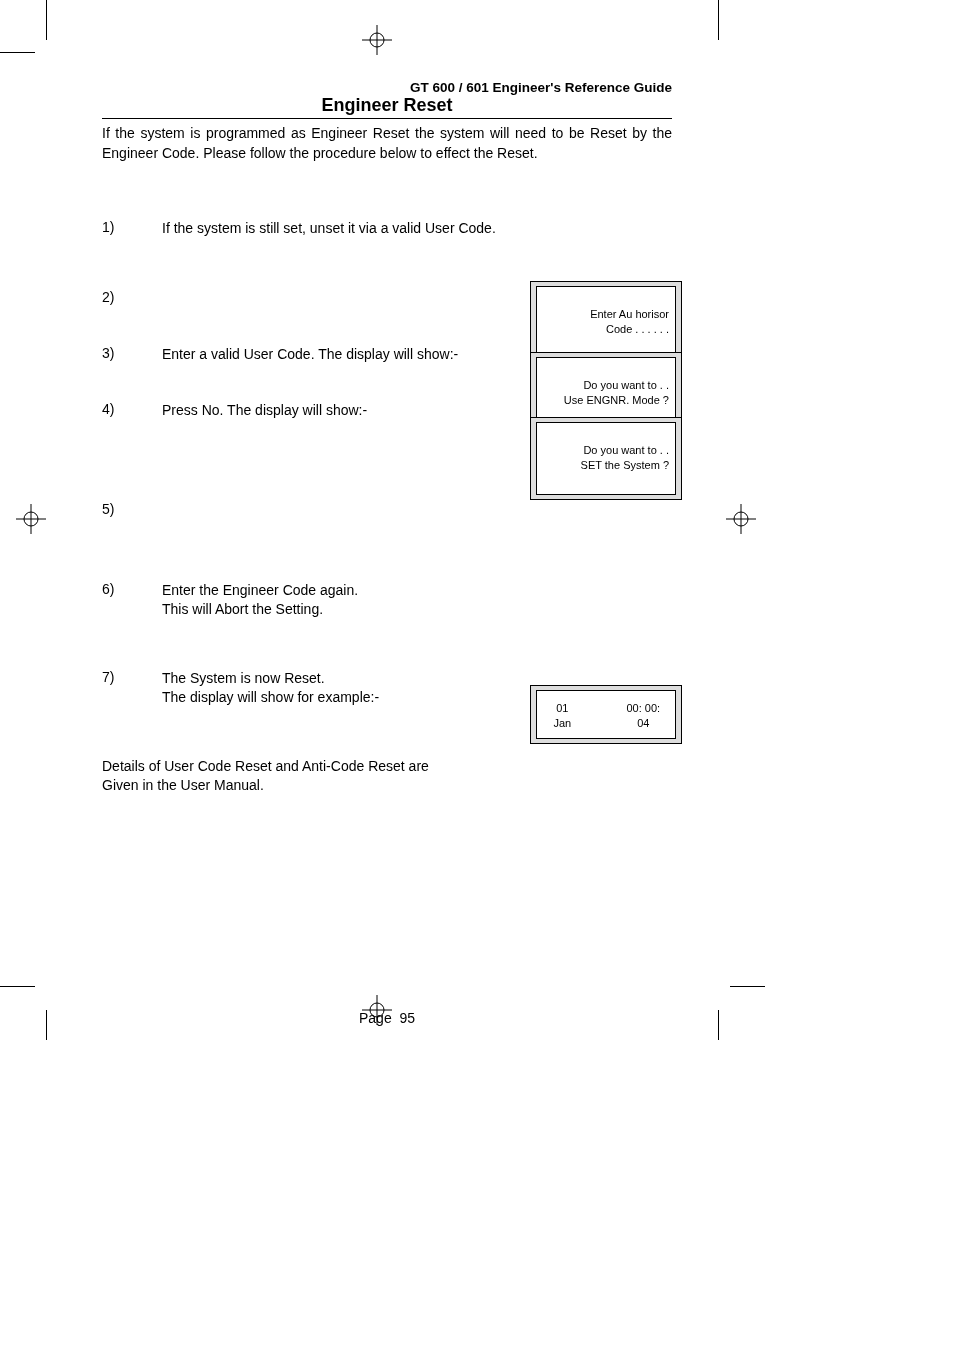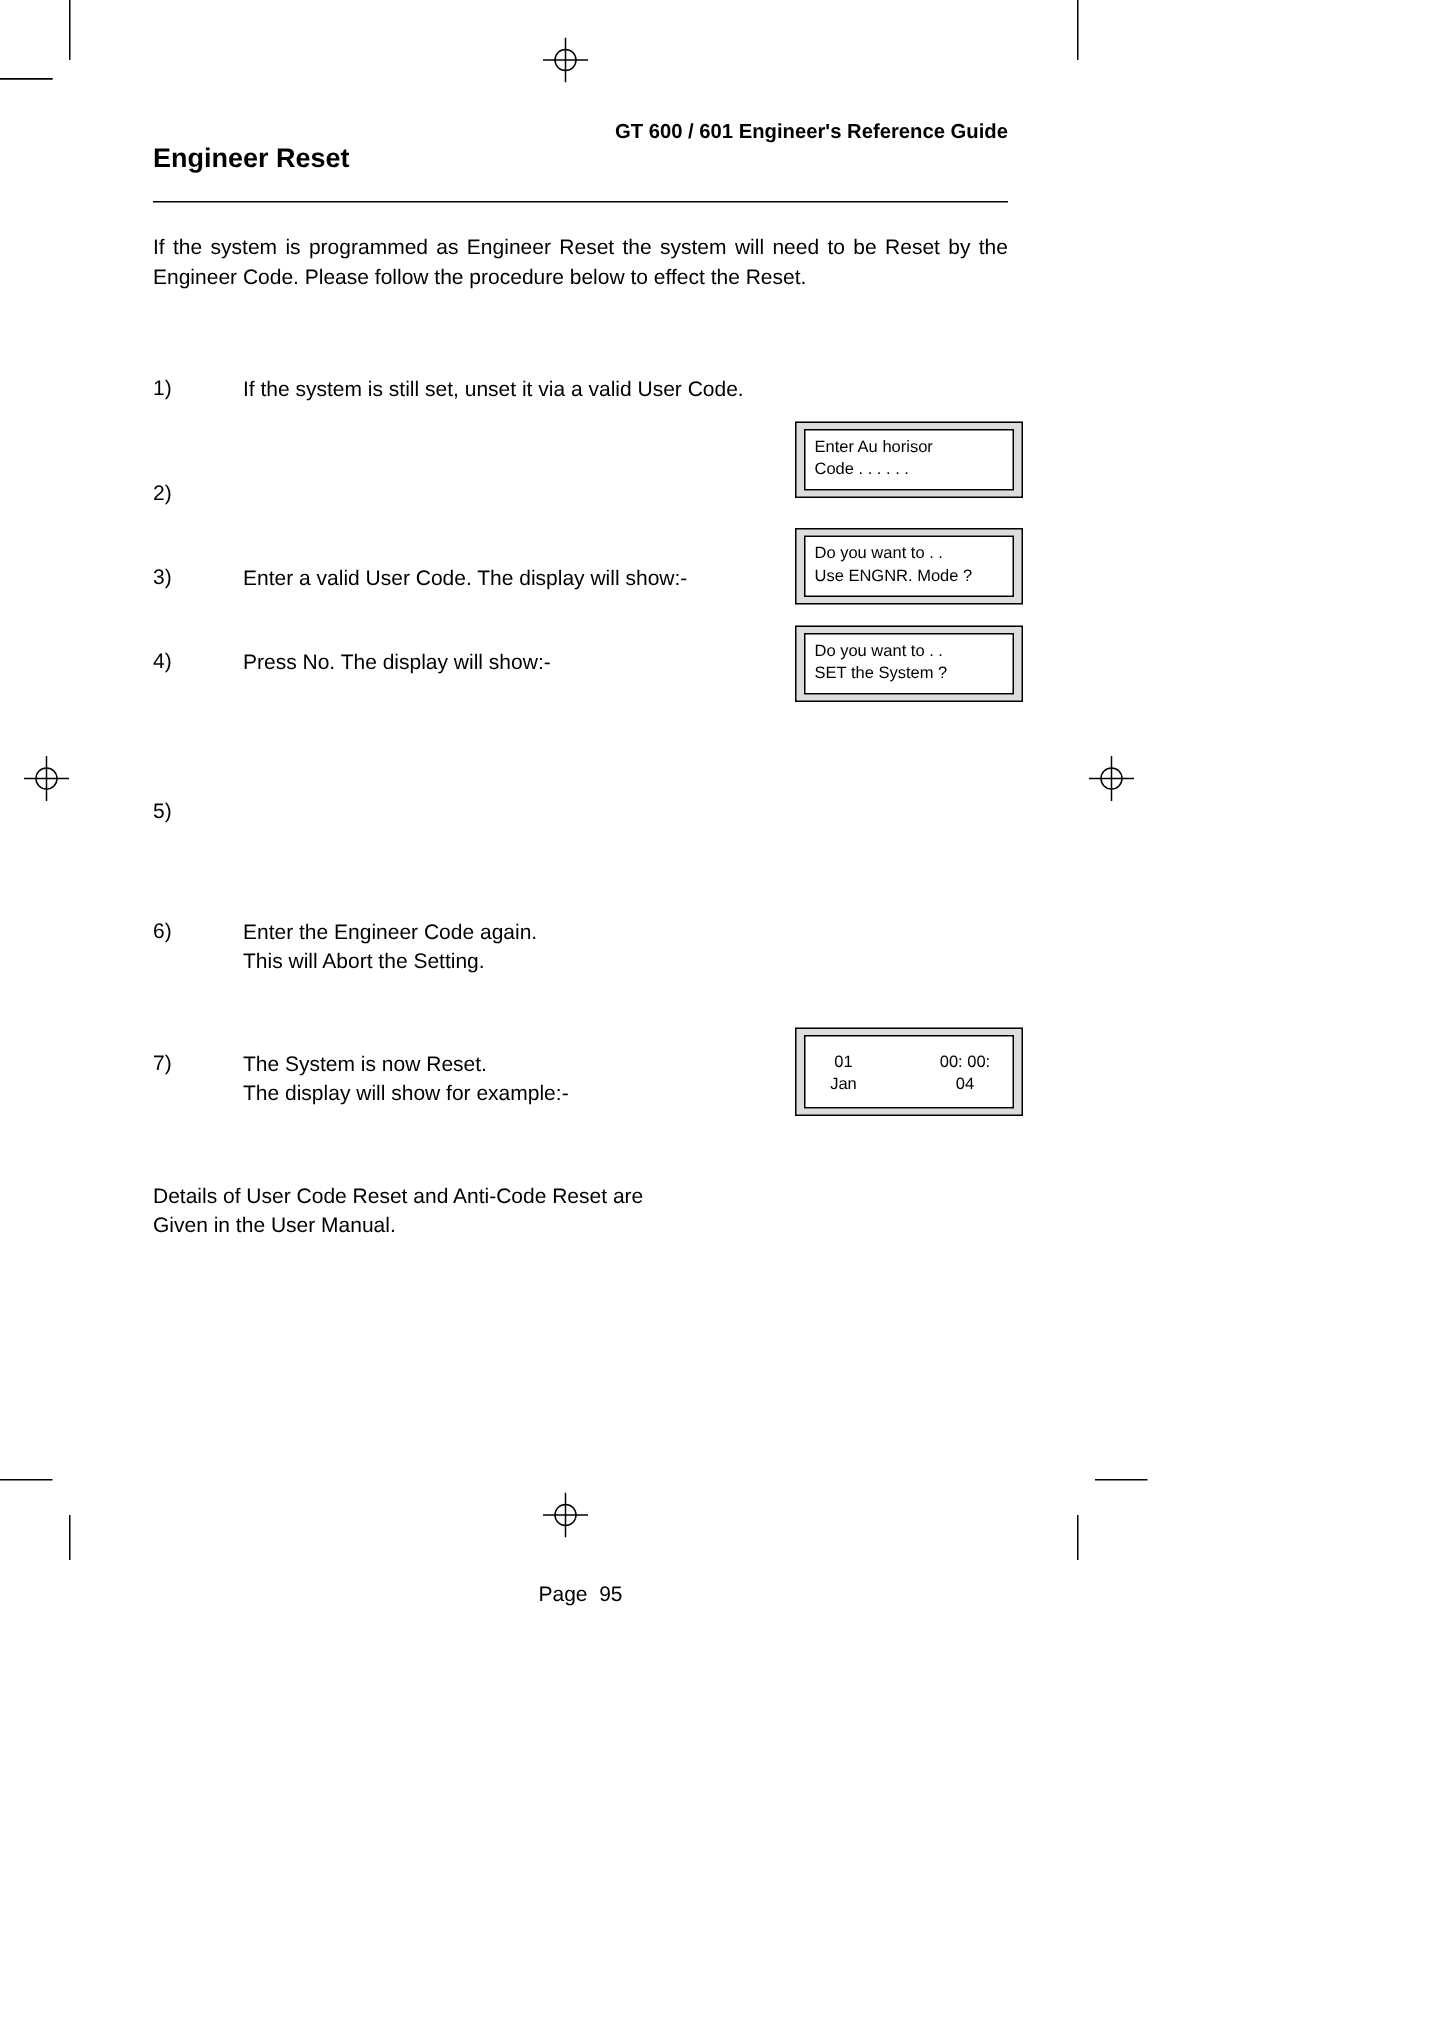--- a/index.html
+++ b/index.html
@@ -36,22 +36,23 @@
     }
     .running-header {
       font-weight: bold;
       text-align: right;
       font-size: 13.5px;
     }
     .section-title {
       font-weight: bold;
       font-size: 18px;
       border-bottom: 1.5px solid #000;
-      padding-bottom: 18px;
-      margin-bottom: 20px;
+      padding-bottom: 2px;
+      margin-bottom: 5px;
+      text-align: center;
     }
     .intro {
       font-size: 14px;
       line-height: 1.4;
       text-align: justify;
       margin-bottom: 56px;
     }
     .step-row {
       display: flex;
       align-items: flex-start;
@@ -70,43 +71,44 @@
       position: absolute;
       left: 530px;
       width: 152px;
       border: 1.5px solid #000;
       background: #ddd;
       padding: 4px 5px;
     }
     .lcd-inner {
       border: 1.5px solid #000;
       background: #fff;
-      padding: 4px 6px;
+      padding: 20px 6px;
       font-size: 11px;
       line-height: 1.4;
+      text-align: right;
     }
     .lcd-inner.center-content {
       text-align: center;
       padding: 10px 6px 6px 6px;
     }
     .lcd-time-row {
       display: flex;
       justify-content: space-between;
       padding: 0 6px;
       gap: 48px;
     }
     .footer-note {
       font-weight: normal;
       font-size: 14px;
       line-height: 1.4;
       margin-top: 30px;
     }
     .page-number {
       position: absolute;
-      top: 974px;
+      top: 930px;
       left: 0;
       width: 570px;
       text-align: center;
       font-size: 14px;
     }
   </style>
 </head>
 <body>
 
 <div class="crop-mark crop-v" style="left:46px; top:0; height:40px;"></div>

